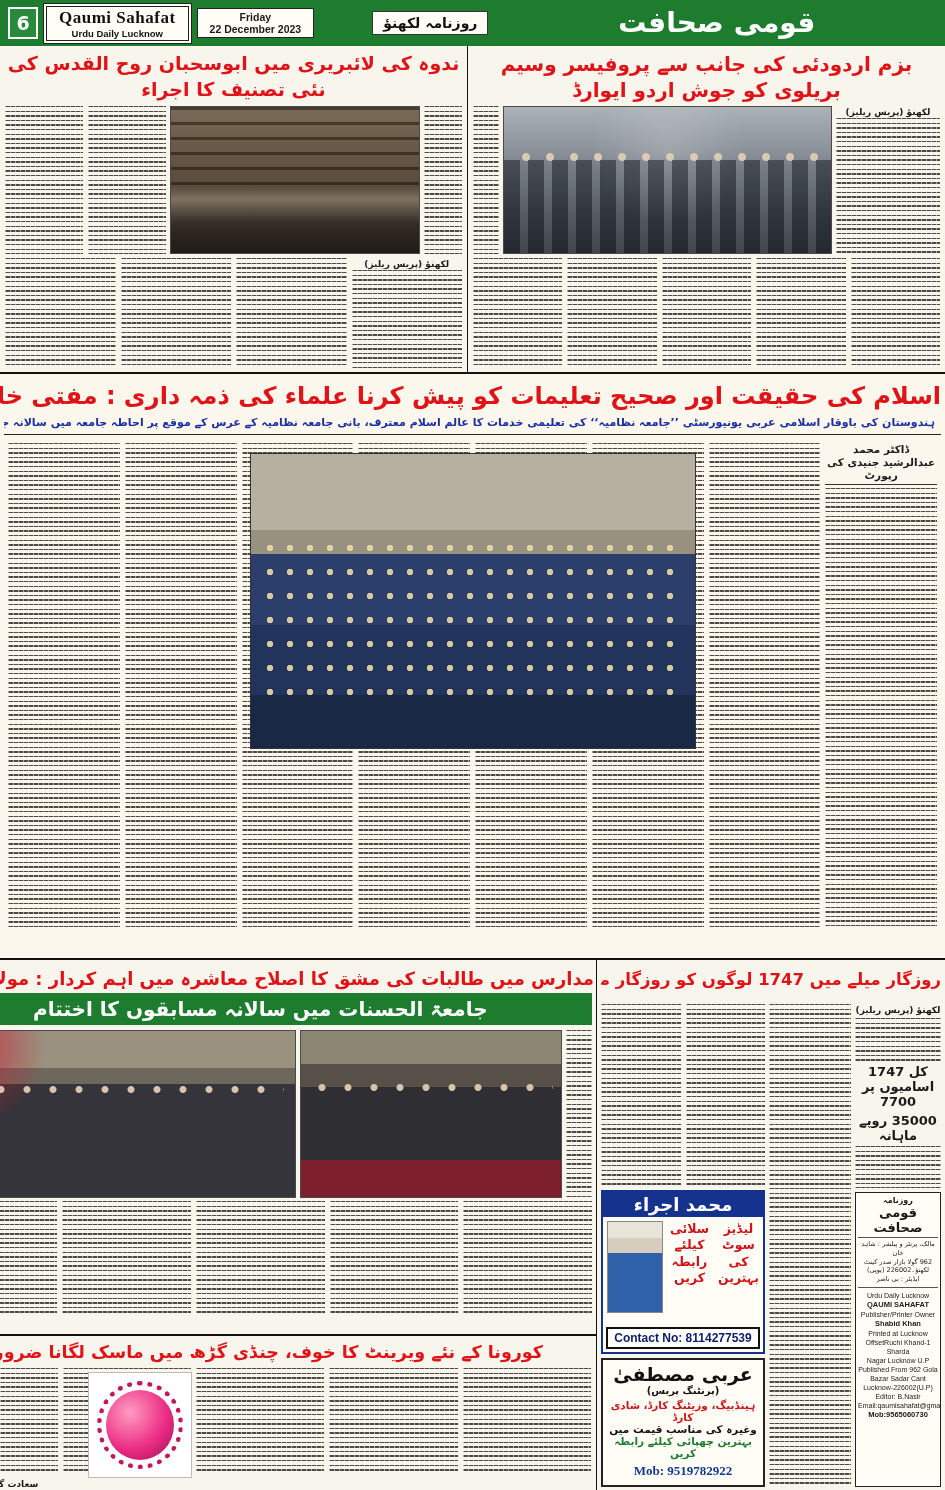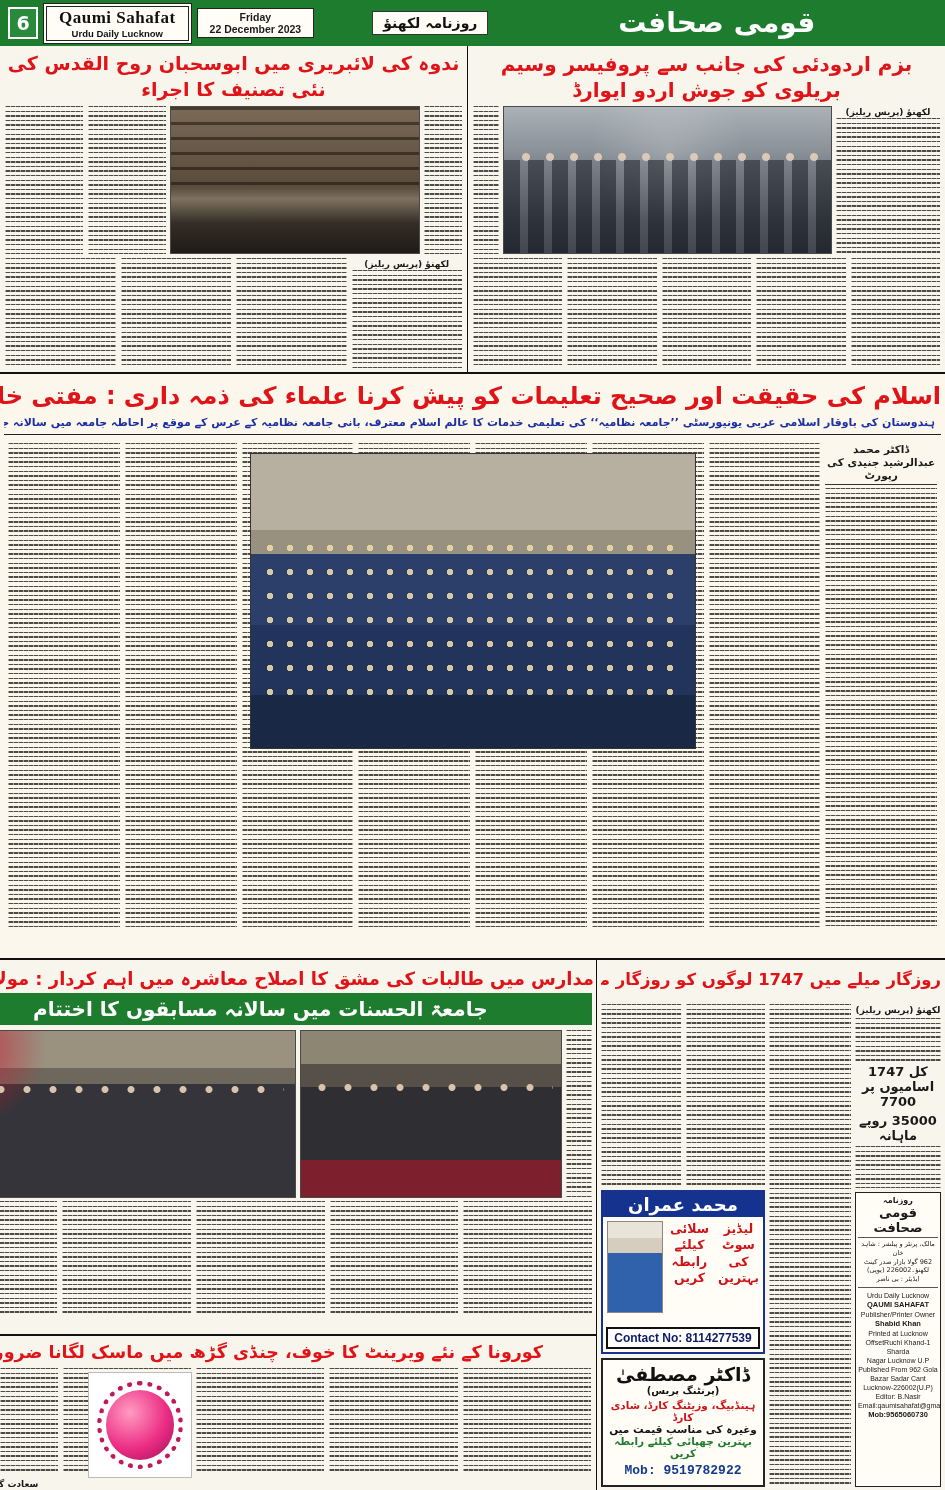--- a/index.html
+++ b/index.html
@@ -103,21 +103,21 @@
   .imran-line { color:#d01318; font-size:12.5px; font-weight:bold; text-align:center; line-height:1.3; }
   .imran-photo { width:56px; height:92px; border:1px solid #888; background:linear-gradient(180deg,#e8e4da 0 18%, #d6cdbf 18% 34%, #2f62ab 34% 100%); }
   .imran-contact { position:absolute; bottom:3px; left:3px; right:3px; border:2px solid #111; font-weight:bold; font-size:12px; text-align:center; font-family:"Liberation Sans",sans-serif; direction:ltr; padding:2px 0; color:#0d1b66; background:#fff; }
 
   .ad-mustafa { position:absolute; top:354px; left:0; right:0; bottom:0; border:2px solid #222; background:#fffdf6; padding:3px 2px; text-align:center; overflow:hidden; }
   .mus-title { font-size:19px; font-weight:bold; color:#111; }
   .mus-sub { font-size:10px; font-weight:bold; color:#111; }
   .mus-line1 { color:#d01318; font-size:10.5px; font-weight:bold; margin-top:3px; }
   .mus-line2 { color:#111; font-size:10.5px; font-weight:bold; }
   .mus-line3 { color:#1e7c2f; font-size:10.5px; font-weight:bold; }
-  .mus-mob { direction:ltr; font-family:Liberation Mono, monospace; font-size:13px; font-weight:bold; color:#123a8f; margin-top:4px; }
+  .mus-mob { direction:ltr; font-family:Liberation Serif, serif; font-size:13px; font-weight:bold; color:#123a8f; margin-top:4px; }
 
   .madaris-block { flex:1; position:relative; }
   .h-madaris { color:#e01418; font-weight:bold; font-size:18px; white-space:nowrap; overflow:hidden; text-align:center; padding:8px 2px 4px; }
   .banner { background:#1e7c2f; color:#fff; font-weight:bold; font-size:20px; text-align:center; padding:4px 0; margin:0 4px; }
   .photos-row { display:flex; gap:4px; padding:5px 4px 3px; height:176px; }
   .pr-sliver { width:26px; }
   .burqa-right { width:262px; background:linear-gradient(180deg,#8d8673 0 20%, #565049 20% 34%, #2f2e33 34% 78%, #7d1f2c 78% 100%); }
   .burqa-right::after { content:""; position:absolute; left:3%; right:3%; top:26%; height:16%;
       background-image:radial-gradient(circle 4px, #d8c4ad 0 3px, transparent 4px); background-size:26px 100%; background-repeat:repeat-x; }
   .burqa-left { flex:1; background:linear-gradient(180deg,#9a917f 0 22%, #6e675c 22% 32%, #35343a 32% 100%); }
@@ -272,33 +272,33 @@
           </div>
         </div>
 
         <div class="roz-left">
           <div class="la-cols">
             <div class="tex"></div>
             <div class="tex"></div>
           </div>
 
           <div class="ad-imran">
-            <div class="imran-head">محمد عمران</div>
+            <div class="imran-head">محمد اجراء</div>
             <div class="imran-body">
               <div class="imran-text">
                 <div class="imran-line">لیڈیز سوٹ کی بہترین</div>
                 <div class="imran-line">سلائی کیلئے رابطہ کریں</div>
               </div>
               <div class="imran-photo"></div>
             </div>
             <div class="imran-contact">Contact No:  8114277539</div>
           </div>
 
           <div class="ad-mustafa">
-            <div class="mus-title">ڈاکٹر مصطفیٰ</div>
+            <div class="mus-title">عربی مصطفیٰ</div>
             <div class="mus-sub">(پرنٹنگ پریس)</div>
             <div class="mus-line1">ہینڈبیگ، وزیٹنگ کارڈ، شادی کارڈ</div>
             <div class="mus-line2">وغیرہ کی مناسب قیمت میں</div>
             <div class="mus-line3">بہترین چھپائی کیلئے رابطہ کریں</div>
             <div class="mus-mob">Mob: 9519782922</div>
           </div>
         </div>
       </div>
     </div>
 

